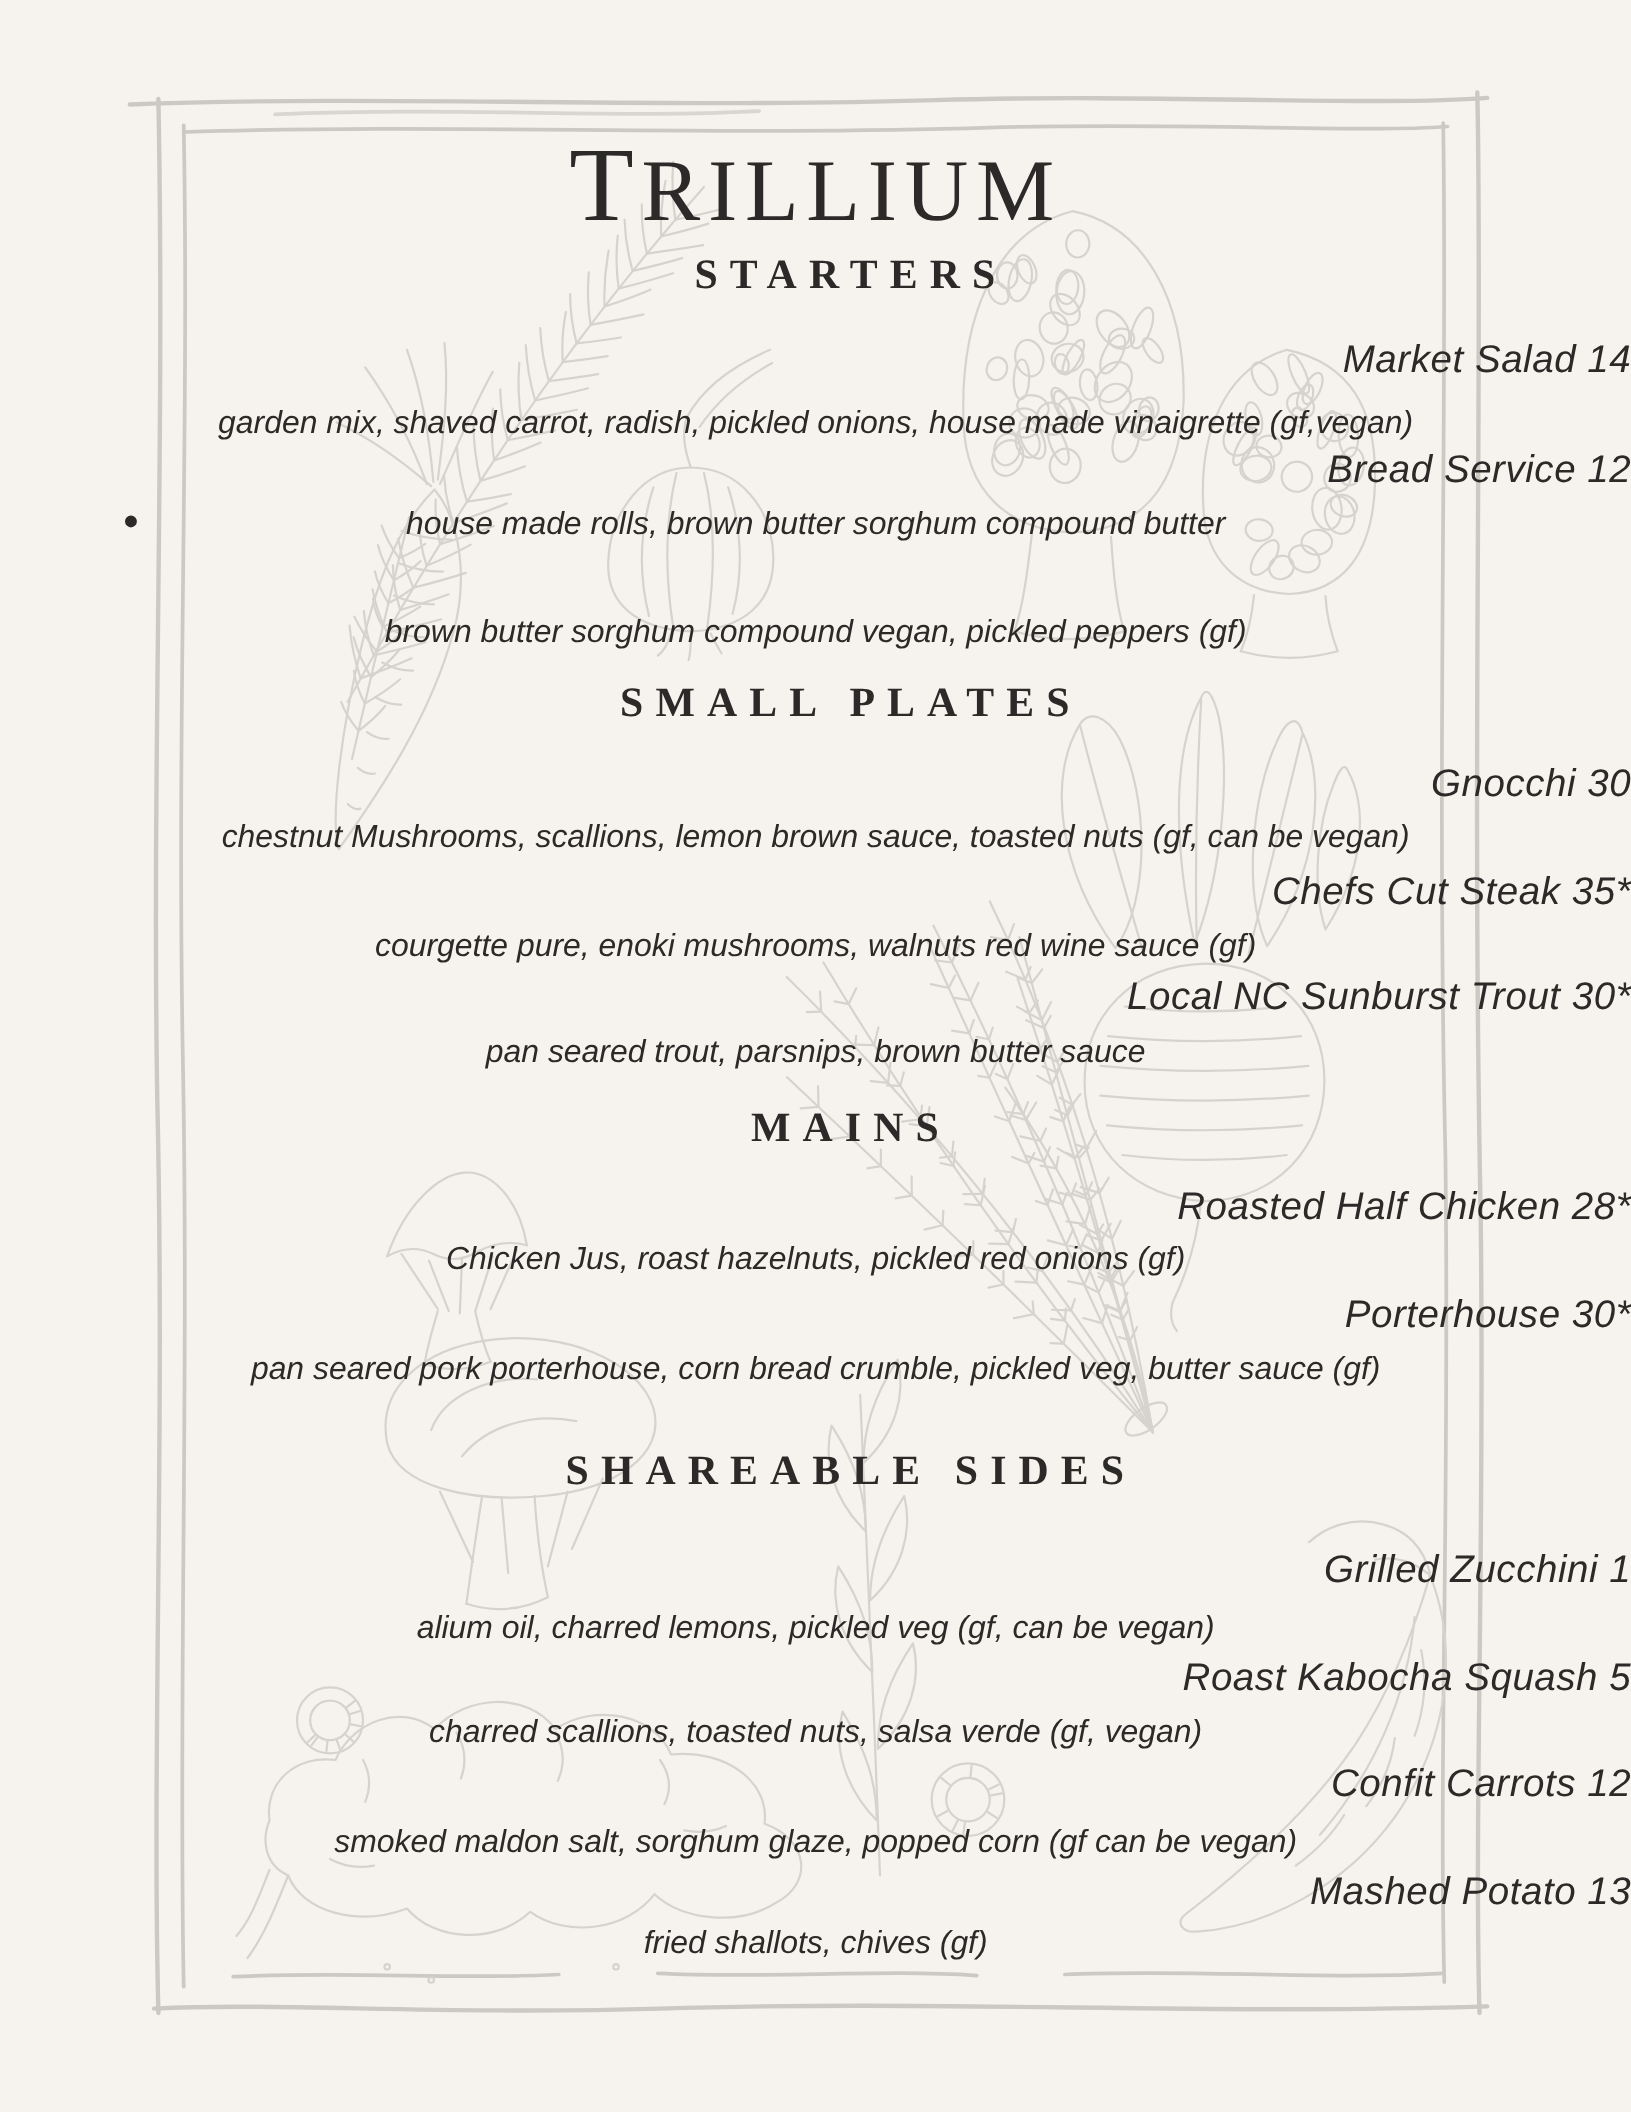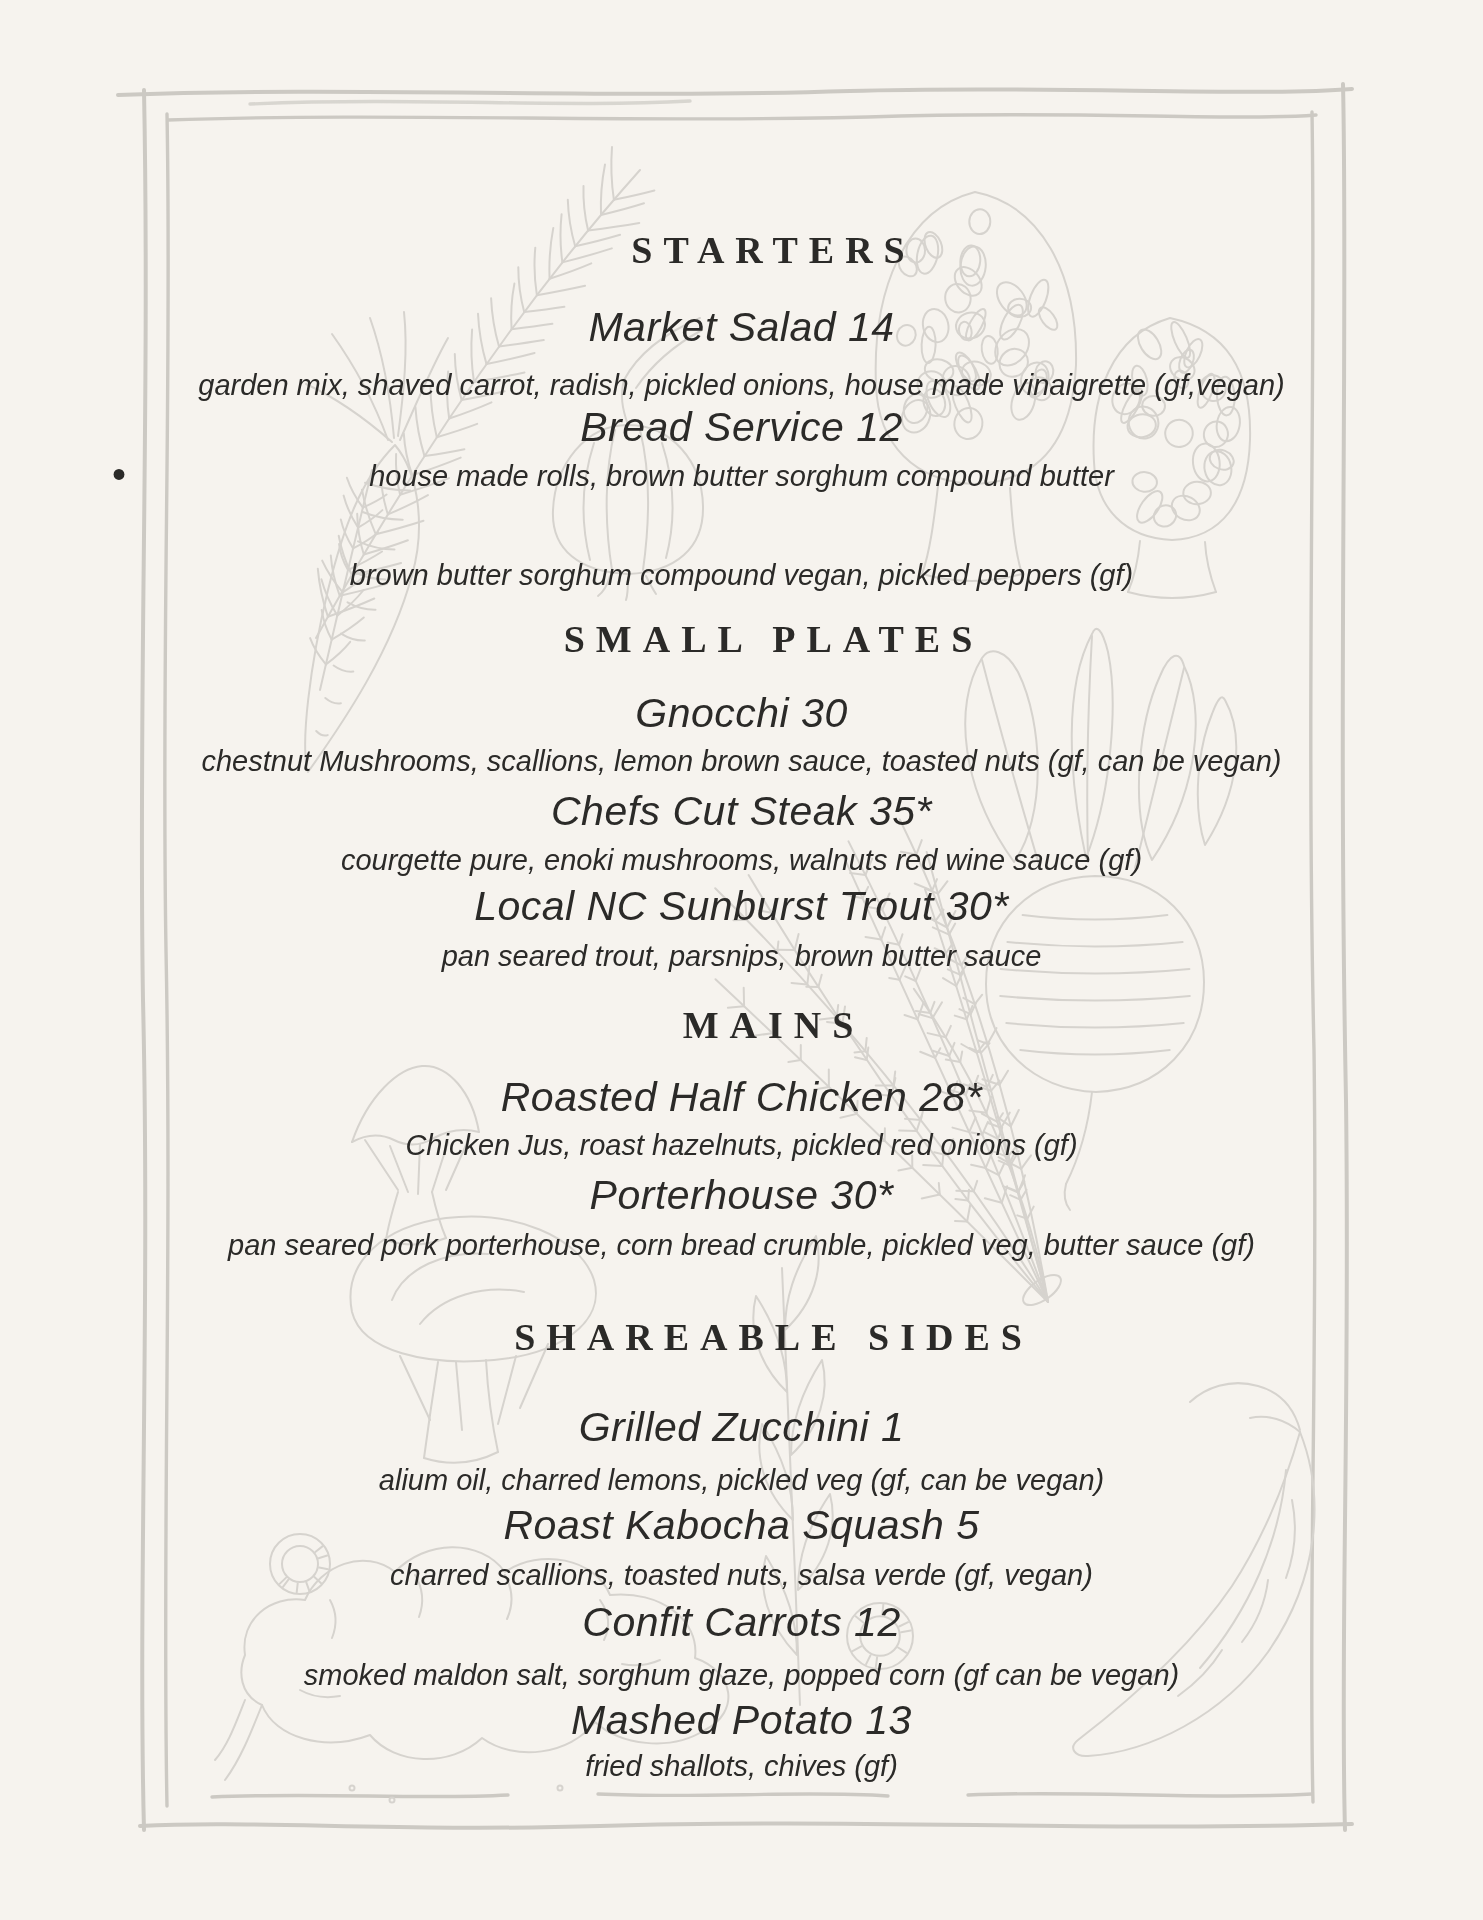--- a/index.html
+++ b/index.html
@@ -9,21 +9,21 @@
   .page{position:relative;width:1483px;height:1920px;background:var(--bg);overflow:hidden;}
   svg.bg{position:absolute;left:0;top:0;width:1483px;height:1920px;}
   .sk{stroke:var(--sketch);fill:none;stroke-width:2;stroke-linecap:round;stroke-linejoin:round;}
   .bd{stroke:var(--border);fill:none;stroke-width:4;stroke-linecap:round;stroke-linejoin:round;}
   .bdi{stroke:var(--border);fill:none;stroke-width:3.4;stroke-linecap:round;stroke-linejoin:round;}
   .content{position:absolute;left:0;top:0;width:100%;height:100%;}
   .line{position:absolute;left:0;width:100%;text-align:center;margin:0;white-space:nowrap;}
   .menu-title{font-family:"Liberation Serif",serif;font-weight:400;font-size:80px;line-height:100px;letter-spacing:7px;color:var(--ink);}
   .menu-title::first-letter{font-size:96px;}
   .section-title{font-family:"Liberation Serif",serif;font-weight:700;font-size:38px;line-height:50px;letter-spacing:11px;color:var(--ink);padding-left:32px;}
-  .item-name{font-family:"Liberation Sans",sans-serif;font-style:italic;font-weight:400;font-size:41px;line-height:44px;letter-spacing:0.5px;color:var(--ink);}
+  .item-name{font-family:"Liberation Sans",sans-serif;font-style:italic;font-weight:400;font-size:35px;line-height:44px;letter-spacing:0.5px;color:var(--ink);text-align:right;}
   .item-desc{font-family:"Liberation Sans",sans-serif;font-style:italic;font-weight:400;font-size:29px;line-height:38px;color:var(--ink);}
   .stray-bullet{position:absolute;left:112px;top:452px;font-family:"Liberation Sans",sans-serif;font-size:40px;line-height:44px;color:var(--ink);}
 </style>
 </head>
 <body>
 
 <div class="page">
 
   <svg class="bg" viewBox="0 0 1483 1920" aria-hidden="true">
 
@@ -486,20 +486,21 @@
       <path class="sk" d="M 1286,1470 C 1280,1540 1250,1610 1200,1668" stroke-width="1.5"></path>
       <path class="sk" d="M 1300,1430 C 1294,1408 1280,1392 1258,1386 C 1230,1378 1205,1388 1190,1402"></path>
       <path class="sk" d="M 1300,1432 C 1286,1420 1268,1414 1250,1418"></path>
       <path class="sk" d="M 1292,1500 q 8,40 -6,78" stroke-width="1.4"></path>
       <path class="sk" d="M 1268,1580 q -4,34 -26,62" stroke-width="1.4"></path>
       <path class="sk" d="M 1222,1650 q -16,26 -44,46" stroke-width="1.4"></path>
     </g>
   </svg>
 
   <main class="content">
+    <h1 class="line menu-title" style="top:118px">TRILLIUM</h1>
 
     <h2 class="line section-title" style="top:225px">STARTERS</h2>
     <p class="line item-name" style="top:305px">Market Salad 14</p>
     <p class="line item-desc" style="top:366px">garden mix, shaved carrot, radish, pickled onions, house made vinaigrette (gf,vegan)</p>
     <p class="line item-name" style="top:405px">Bread Service 12</p>
     <p class="line item-desc" style="top:457px">house made rolls, brown butter sorghum compound butter</p>
     <p class="line item-desc" style="top:556px">brown butter sorghum compound vegan, pickled peppers (gf)</p>
 
     <h2 class="line section-title" style="top:614px">SMALL PLATES</h2>
     <p class="line item-name" style="top:691px">Gnocchi 30</p>

